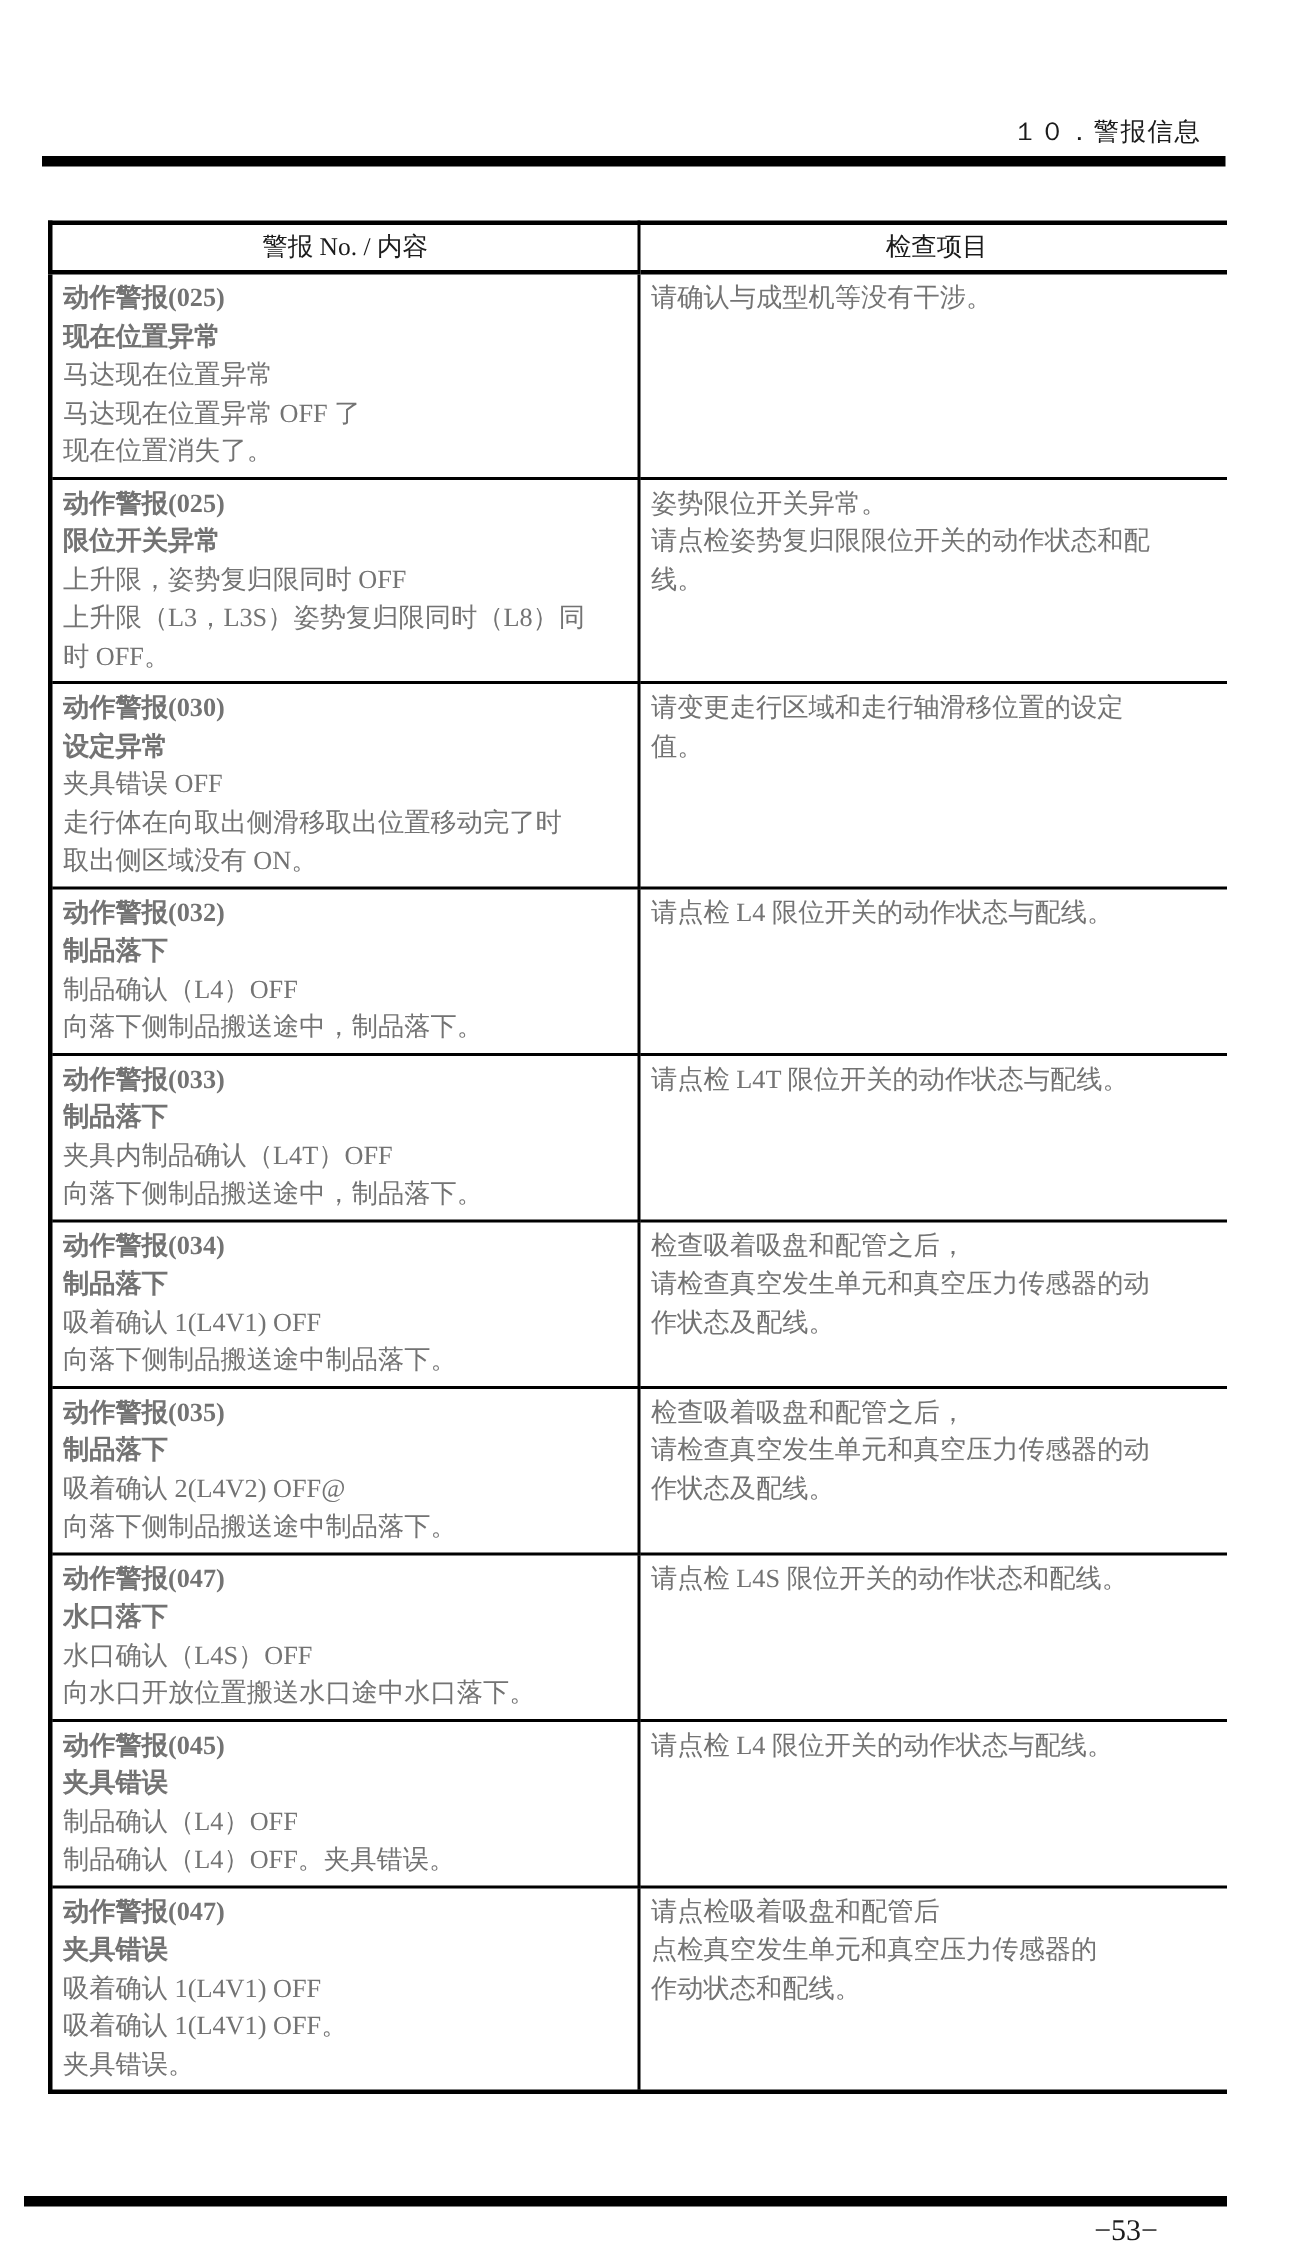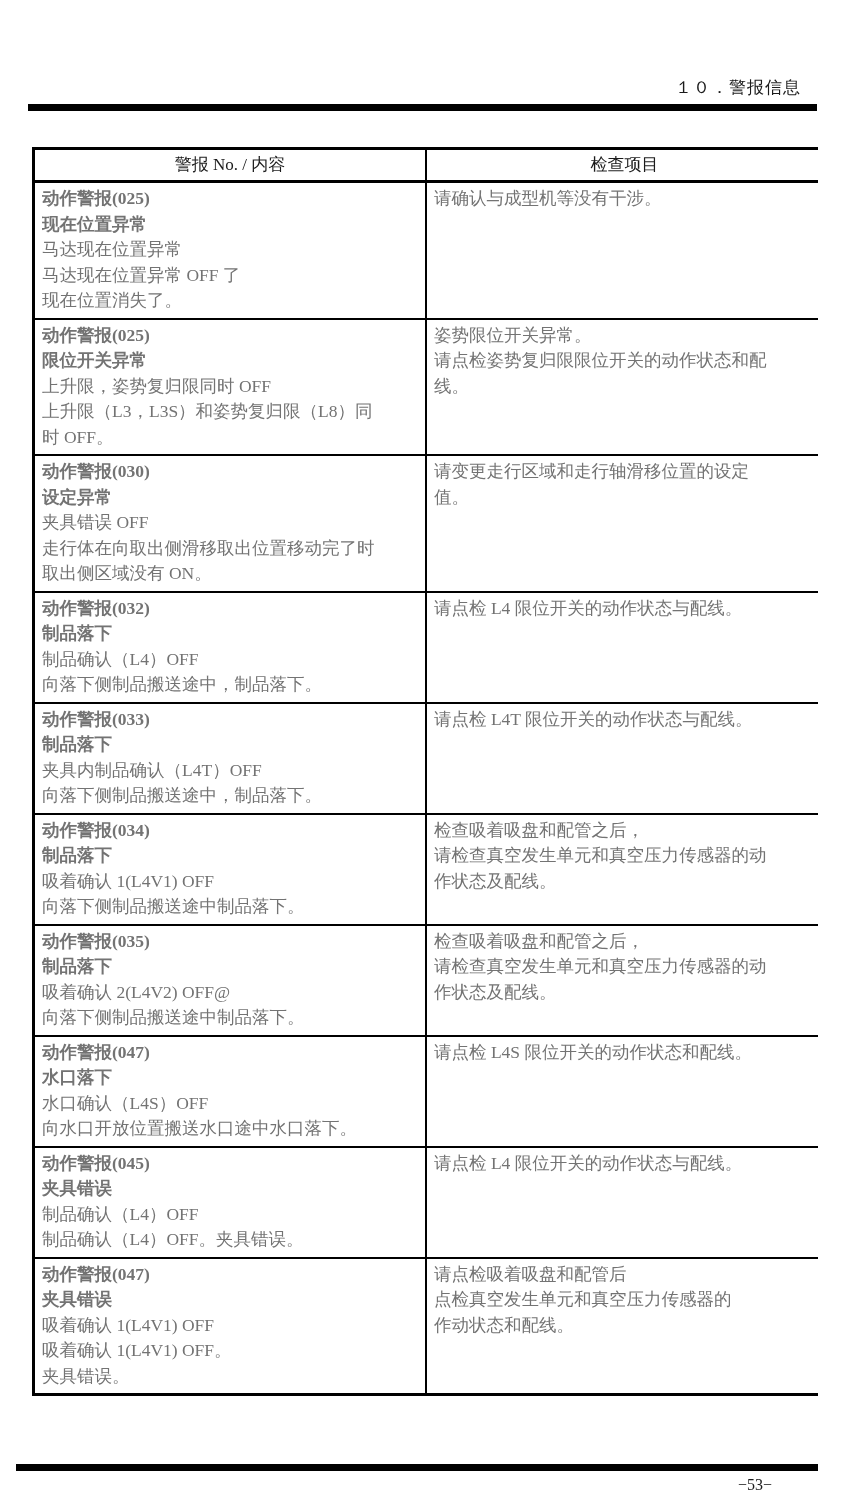--- a/index.html
+++ b/index.html
@@ -65,21 +65,21 @@
   .bottom-rule {
     position: absolute;
     left: 16px;
     top: 1464px;
     width: 830px;
   }
   .page-num {
     position: absolute;
     top: 1476px;
     right: 46px;
-    font-size: 16px;
+    font-size: 20px;
     color: #1b1b1b;
   }
 </style>
 </head>
 <body>
 
 <div class="page">
 
   <div class="chapter">
     <span>１０．警报信息</span>
@@ -105,21 +105,21 @@
           </td>
           <td>
             <div class="line">请确认与成型机等没有干涉。</div>
           </td>
         </tr>
         <tr>
           <td>
             <div class="line bold">动作警报(025)</div>
             <div class="line bold">限位开关异常</div>
             <div class="line">上升限，姿势复归限同时 OFF</div>
-            <div class="line">上升限（L3，L3S）和姿势复归限（L8）同</div>
+            <div class="line">上升限（L3，L3S）姿势复归限同时（L8）同</div>
             <div class="line">时 OFF。</div>
           </td>
           <td>
             <div class="line">姿势限位开关异常。</div>
             <div class="line">请点检姿势复归限限位开关的动作状态和配</div>
             <div class="line">线。</div>
           </td>
         </tr>
         <tr>
           <td>

